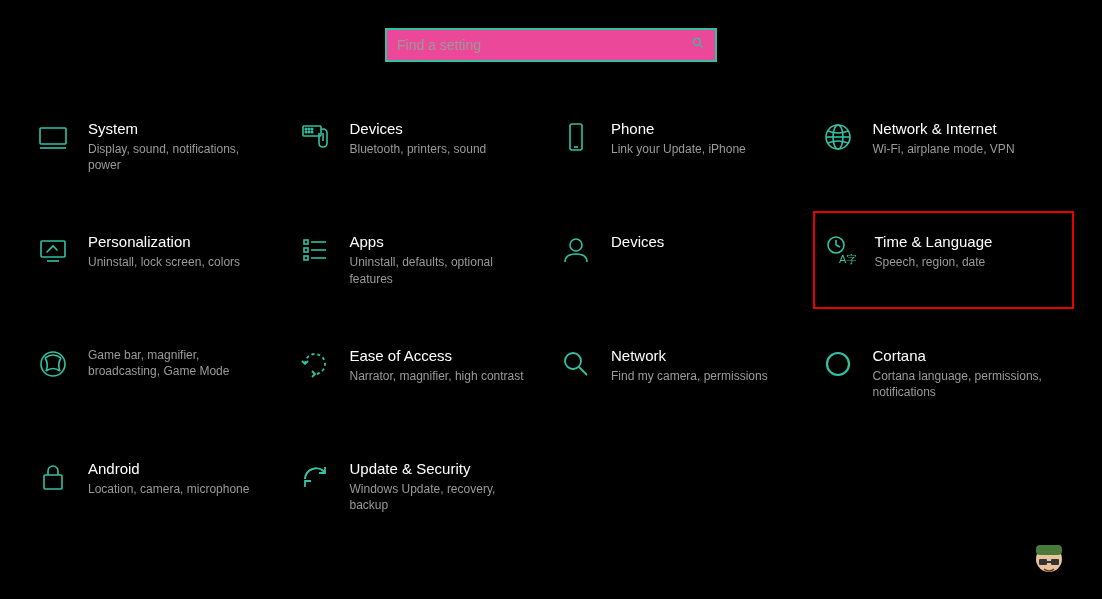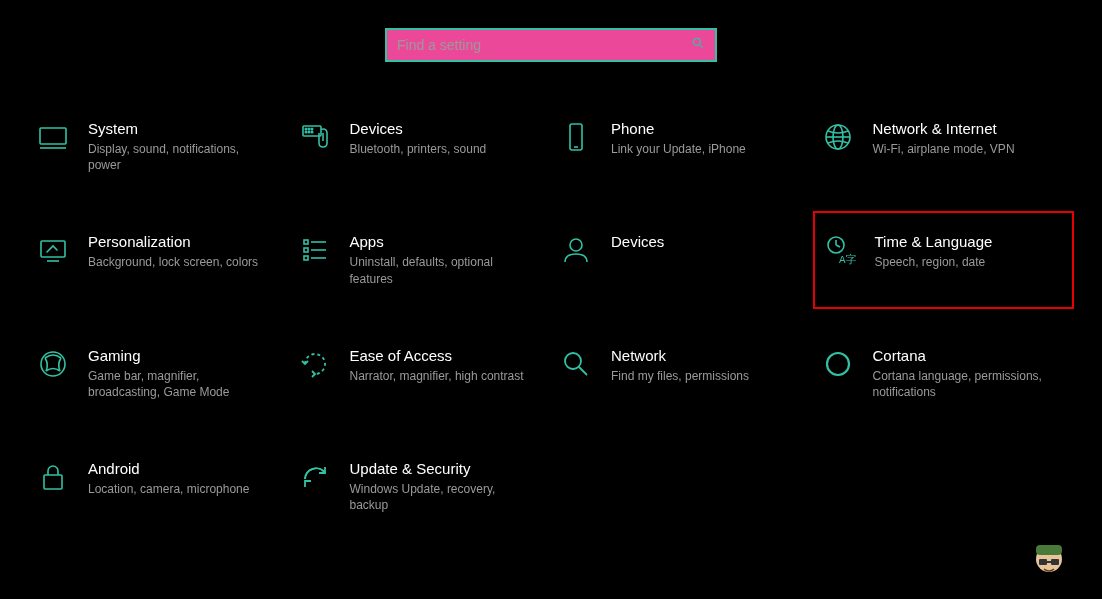--- a/index.html
+++ b/index.html
@@ -60,21 +60,20 @@
     margin-bottom: -14px;
   }
   .tile-icon {
     width: 34px;
     height: 34px;
     color: #33c1a4;
     flex-shrink: 0;
     display: flex;
     align-items: center;
     justify-content: center;
-    font-family: Liberation Mono, monospace;
   }
   .tile-icon svg { width: 32px; height: 32px; }
   .tile-text { display: flex; flex-direction: column; gap: 4px; max-width: 180px; }
   .tile-title { font-size: 15px; color: #fff; font-weight: 400; }
   .tile-desc { font-size: 12px; color: #9a9a9a; line-height: 1.35; }
   .mascot {
     position: absolute;
     right: 28px;
     bottom: 12px;
     width: 50px;
@@ -163,21 +162,21 @@
   <div class="tile">
     <span class="tile-icon">
       <svg viewBox="0 0 32 32" fill="none" stroke="currentColor" stroke-width="1.6">
         <rect x="4" y="7" width="24" height="16" rx="1"></rect>
           <line x1="10" y1="27" x2="22" y2="27"></line>
         <path d="M10 18 L16 12 L20 16" stroke-linecap="round"></path>
       </svg>
     </span>
     <div class="tile-text">
       <span class="tile-title">Personalization</span>
-      <span class="tile-desc">Background, lock screen, colors</span>
+      <span class="tile-desc">Uninstall, lock screen, colors</span>
     </div>
   </div>
 
   <div class="tile">
     <span class="tile-icon">
       <svg viewBox="0 0 32 32" fill="none" stroke="currentColor" stroke-width="1.6">
         <rect x="5" y="6" width="4" height="4"></rect>
           <line x1="12" y1="8" x2="27" y2="8"></line>
         <rect x="5" y="14" width="4" height="4"></rect>
           <line x1="12" y1="16" x2="27" y2="16"></line>
@@ -219,21 +218,20 @@
   </div>
 
   <div class="tile">
     <span class="tile-icon">
       <svg viewBox="0 0 32 32" fill="none" stroke="currentColor" stroke-width="1.6">
         <circle cx="16" cy="16" r="12"></circle>
         <path d="M8 10 Q16 4 24 10 M8 10 Q12 16 9 23 M24 10 Q20 16 23 23 M9 23 Q16 18 23 23"></path>
       </svg>
     </span>
     <div class="tile-text">
-      <span class="tile-title">Gaming</span>
       <span class="tile-desc">Game bar, magnifier, broadcasting, Game Mode</span>
     </div>
   </div>
 
   <div class="tile">
     <span class="tile-icon">
       <svg viewBox="0 0 32 32" fill="none" stroke="currentColor" stroke-width="1.8">
         <path d="M6 16 A10 10 0 1 1 16 26" stroke-dasharray="3 3"></path>
         <polyline points="3,13 6,16 9,13"></polyline>
           <polyline points="13,23 16,26 13,29"></polyline>
@@ -247,21 +245,21 @@
 
   <div class="tile">
     <span class="tile-icon">
       <svg viewBox="0 0 32 32" fill="none" stroke="currentColor" stroke-width="1.8">
         <circle cx="13" cy="13" r="8"></circle>
           <line x1="19" y1="19" x2="27" y2="27"></line>
       </svg>
     </span>
     <div class="tile-text">
       <span class="tile-title">Network</span>
-      <span class="tile-desc">Find my files, permissions</span>
+      <span class="tile-desc">Find my camera, permissions</span>
     </div>
   </div>
 
   <div class="tile">
     <span class="tile-icon">
       <svg viewBox="0 0 32 32" fill="none" stroke="currentColor" stroke-width="2.2">
         <circle cx="16" cy="16" r="11"></circle>
       </svg>
     </span>
     <div class="tile-text">

